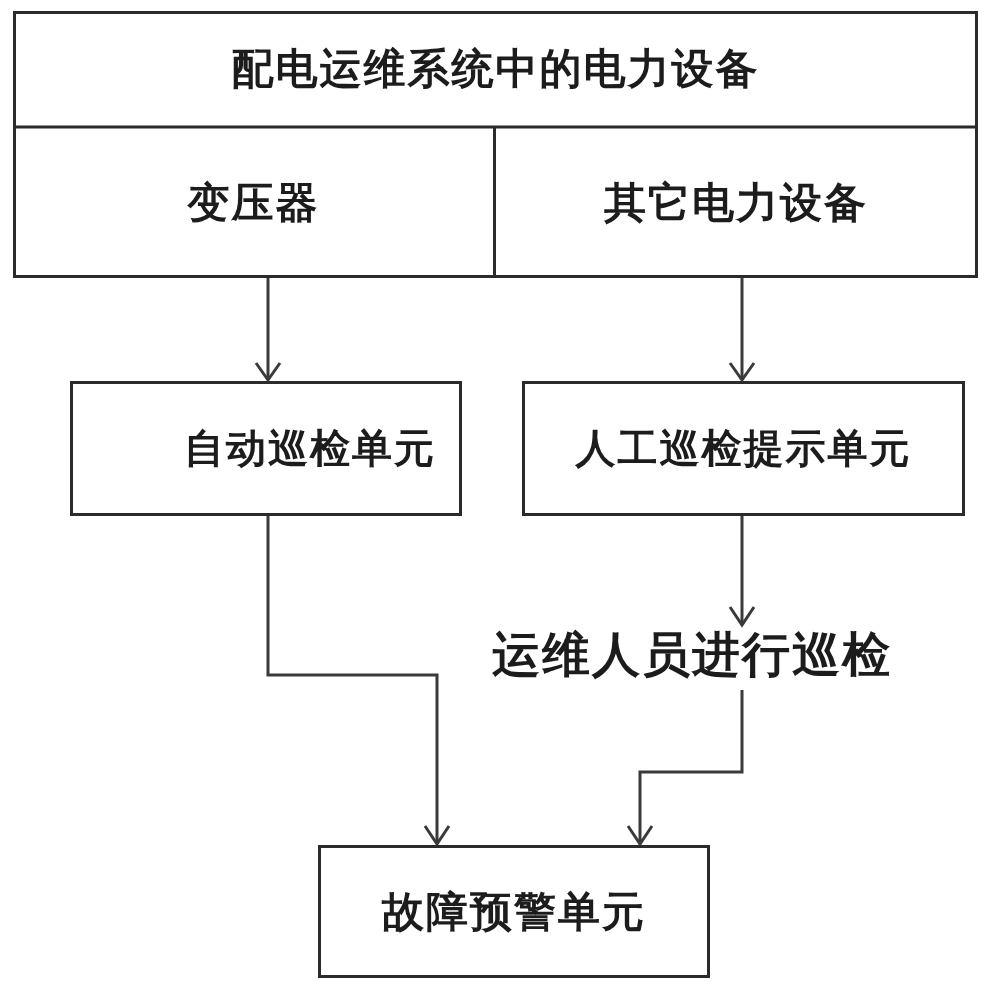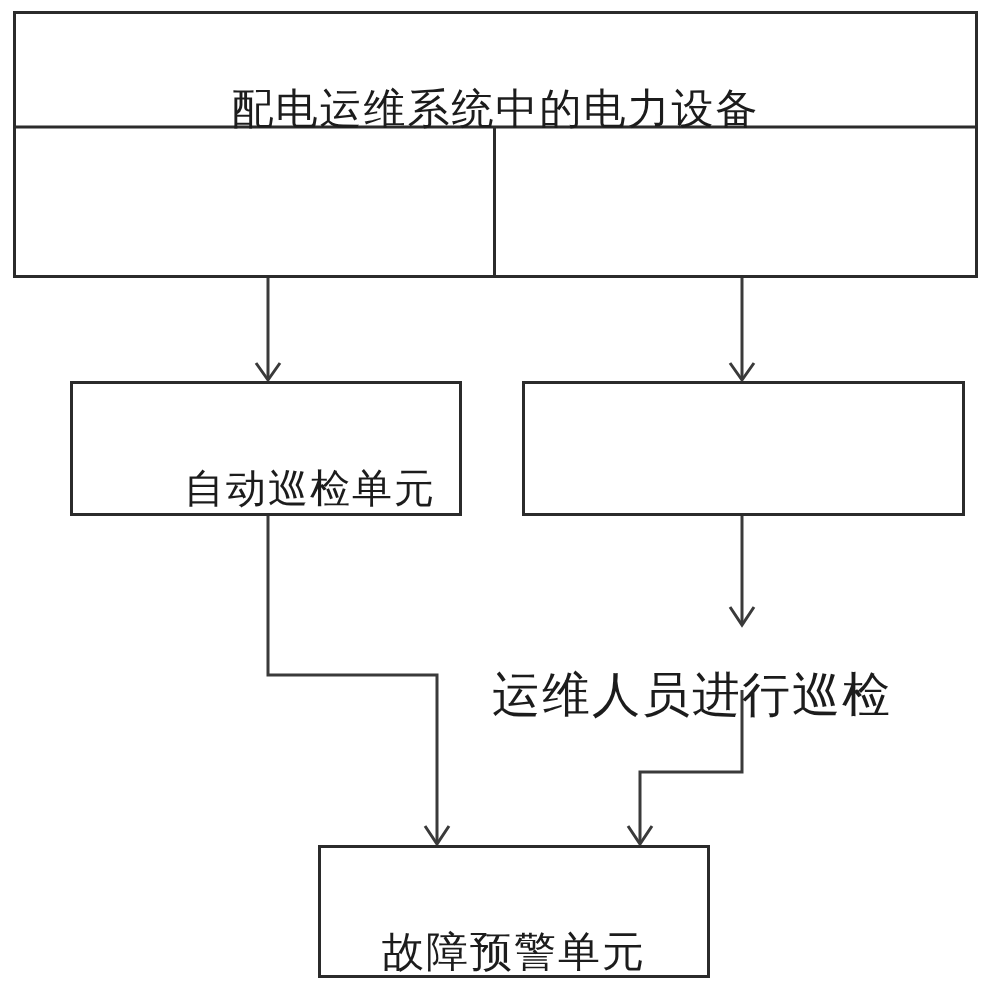--- a/index.html
+++ b/index.html
@@ -51,25 +51,24 @@
     stroke-linecap: butt;
   }
   .node-label {
     position: absolute;
     display: flex;
     align-items: center;
     justify-content: center;
     text-align: center;
     color: #1c1c1c;
     font-family: "DejaVu Sans", "Liberation Sans", sans-serif;
-    font-weight: 400;
+    font-weight: 700;
     letter-spacing: 2px;
     white-space: nowrap;
     user-select: none;
-    margin-top: 40px;
   }
   #label-title   { left: 13px;  top: 11px;  width: 965px; height: 116px; font-size: 42px; }
   #label-left-a  { left: 13px;  top: 127px; width: 481px; height: 151px; font-size: 42px; }
   #label-right-a { left: 494px; top: 127px; width: 484px; height: 151px; font-size: 42px; }
   #label-auto    { left: 70px;  top: 381px; width: 392px; height: 135px; font-size: 40px; padding-left: 44px; }
   #label-manual  { left: 522px; top: 381px; width: 443px; height: 135px; font-size: 40px; }
   #label-staff   { left: 492px; top: 628px; width: 500px; height: 54px;  font-size: 48px; justify-content: flex-start; }
   #label-alarm   { left: 318px; top: 845px; width: 392px; height: 133px; font-size: 42px; border-radius: 13px; }
 </style>
 </head>
@@ -100,22 +99,25 @@
     <path class="arrow-head" d="M425,826 L437,844 L449,826"></path>
 
     <path class="connector" d="M742,690 L742,772 L640,772 L640,843"></path>
     <path class="arrow-head" d="M628,826 L640,844 L652,826"></path>
 
     <rect class="node-rect" x="319.5" y="846.5" width="389" height="130"></rect>
   </svg>
 
   <div class="node-label" id="label-title">配电运维系统中的电力设备</div>
 
+  <div class="node-label" id="label-left-a">变压器</div>
 
+  <div class="node-label" id="label-right-a">其它电力设备</div>
 
   <div class="node-label" id="label-auto">自动巡检单元</div>
 
+  <div class="node-label" id="label-manual">人工巡检提示单元</div>
 
   <div class="node-label" id="label-staff">运维人员进行巡检</div>
 
   <div class="node-label" id="label-alarm">故障预警单元</div>
 
 </div>
 
 </body></html>

